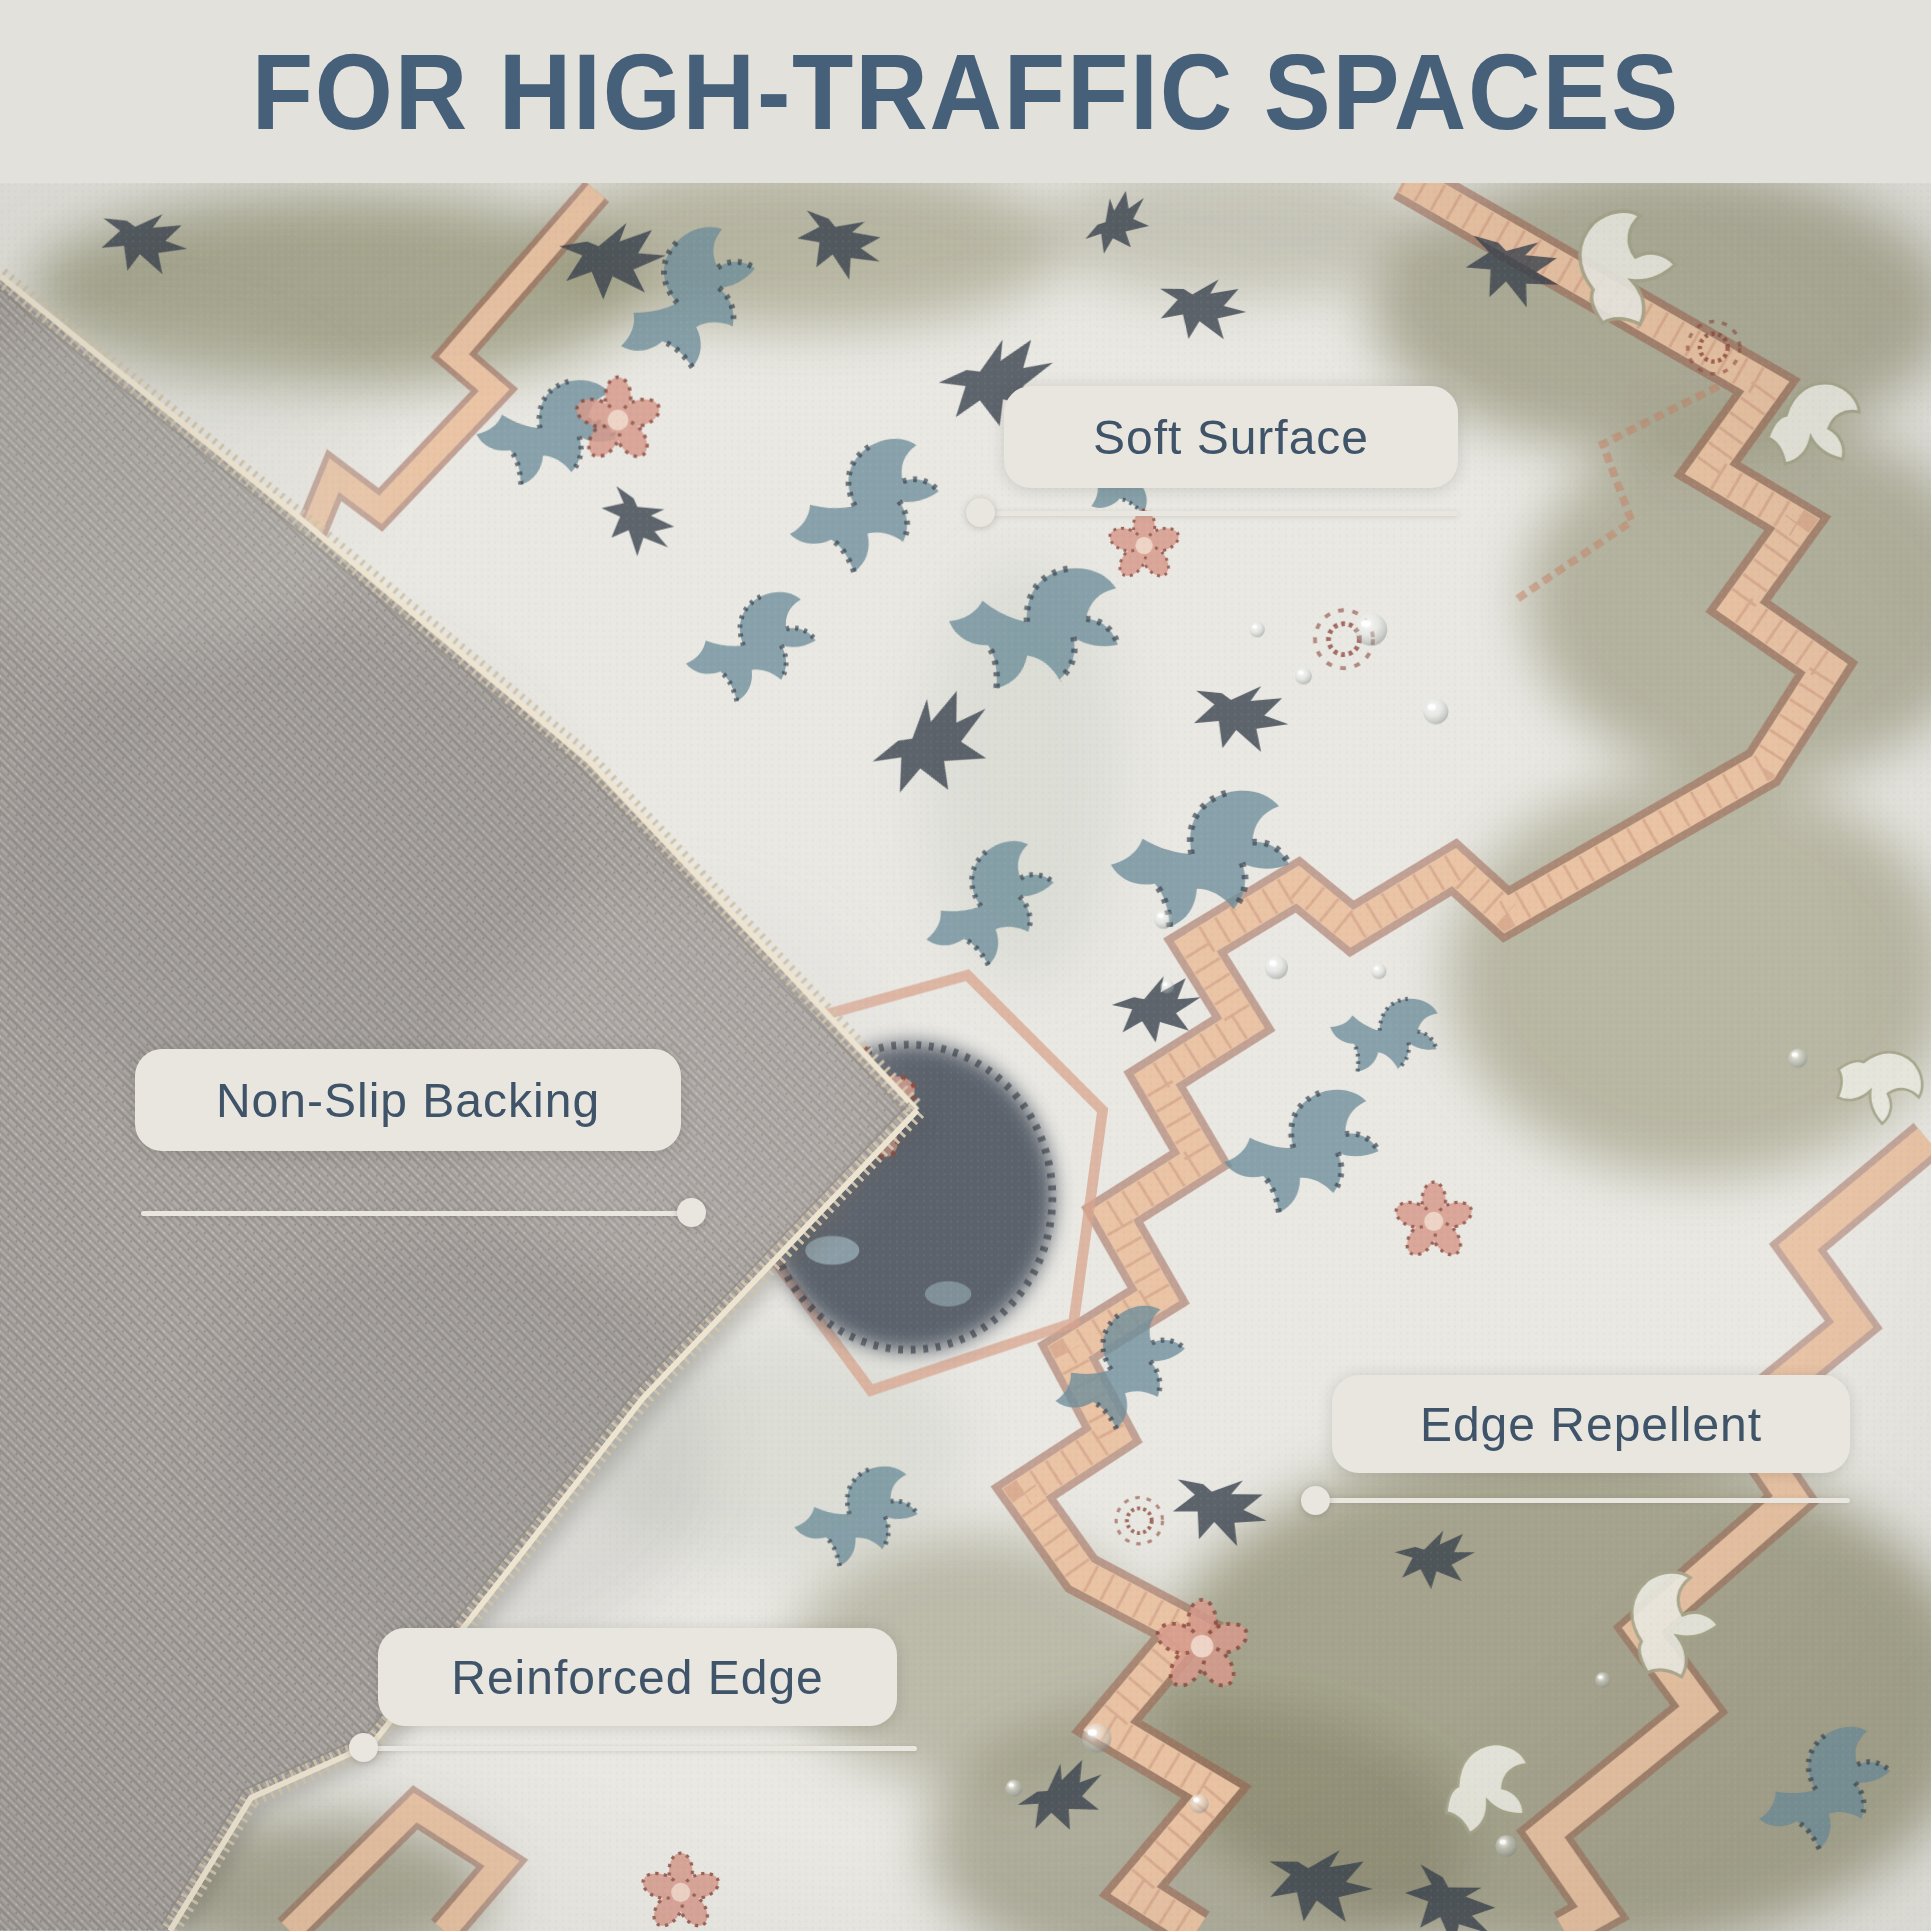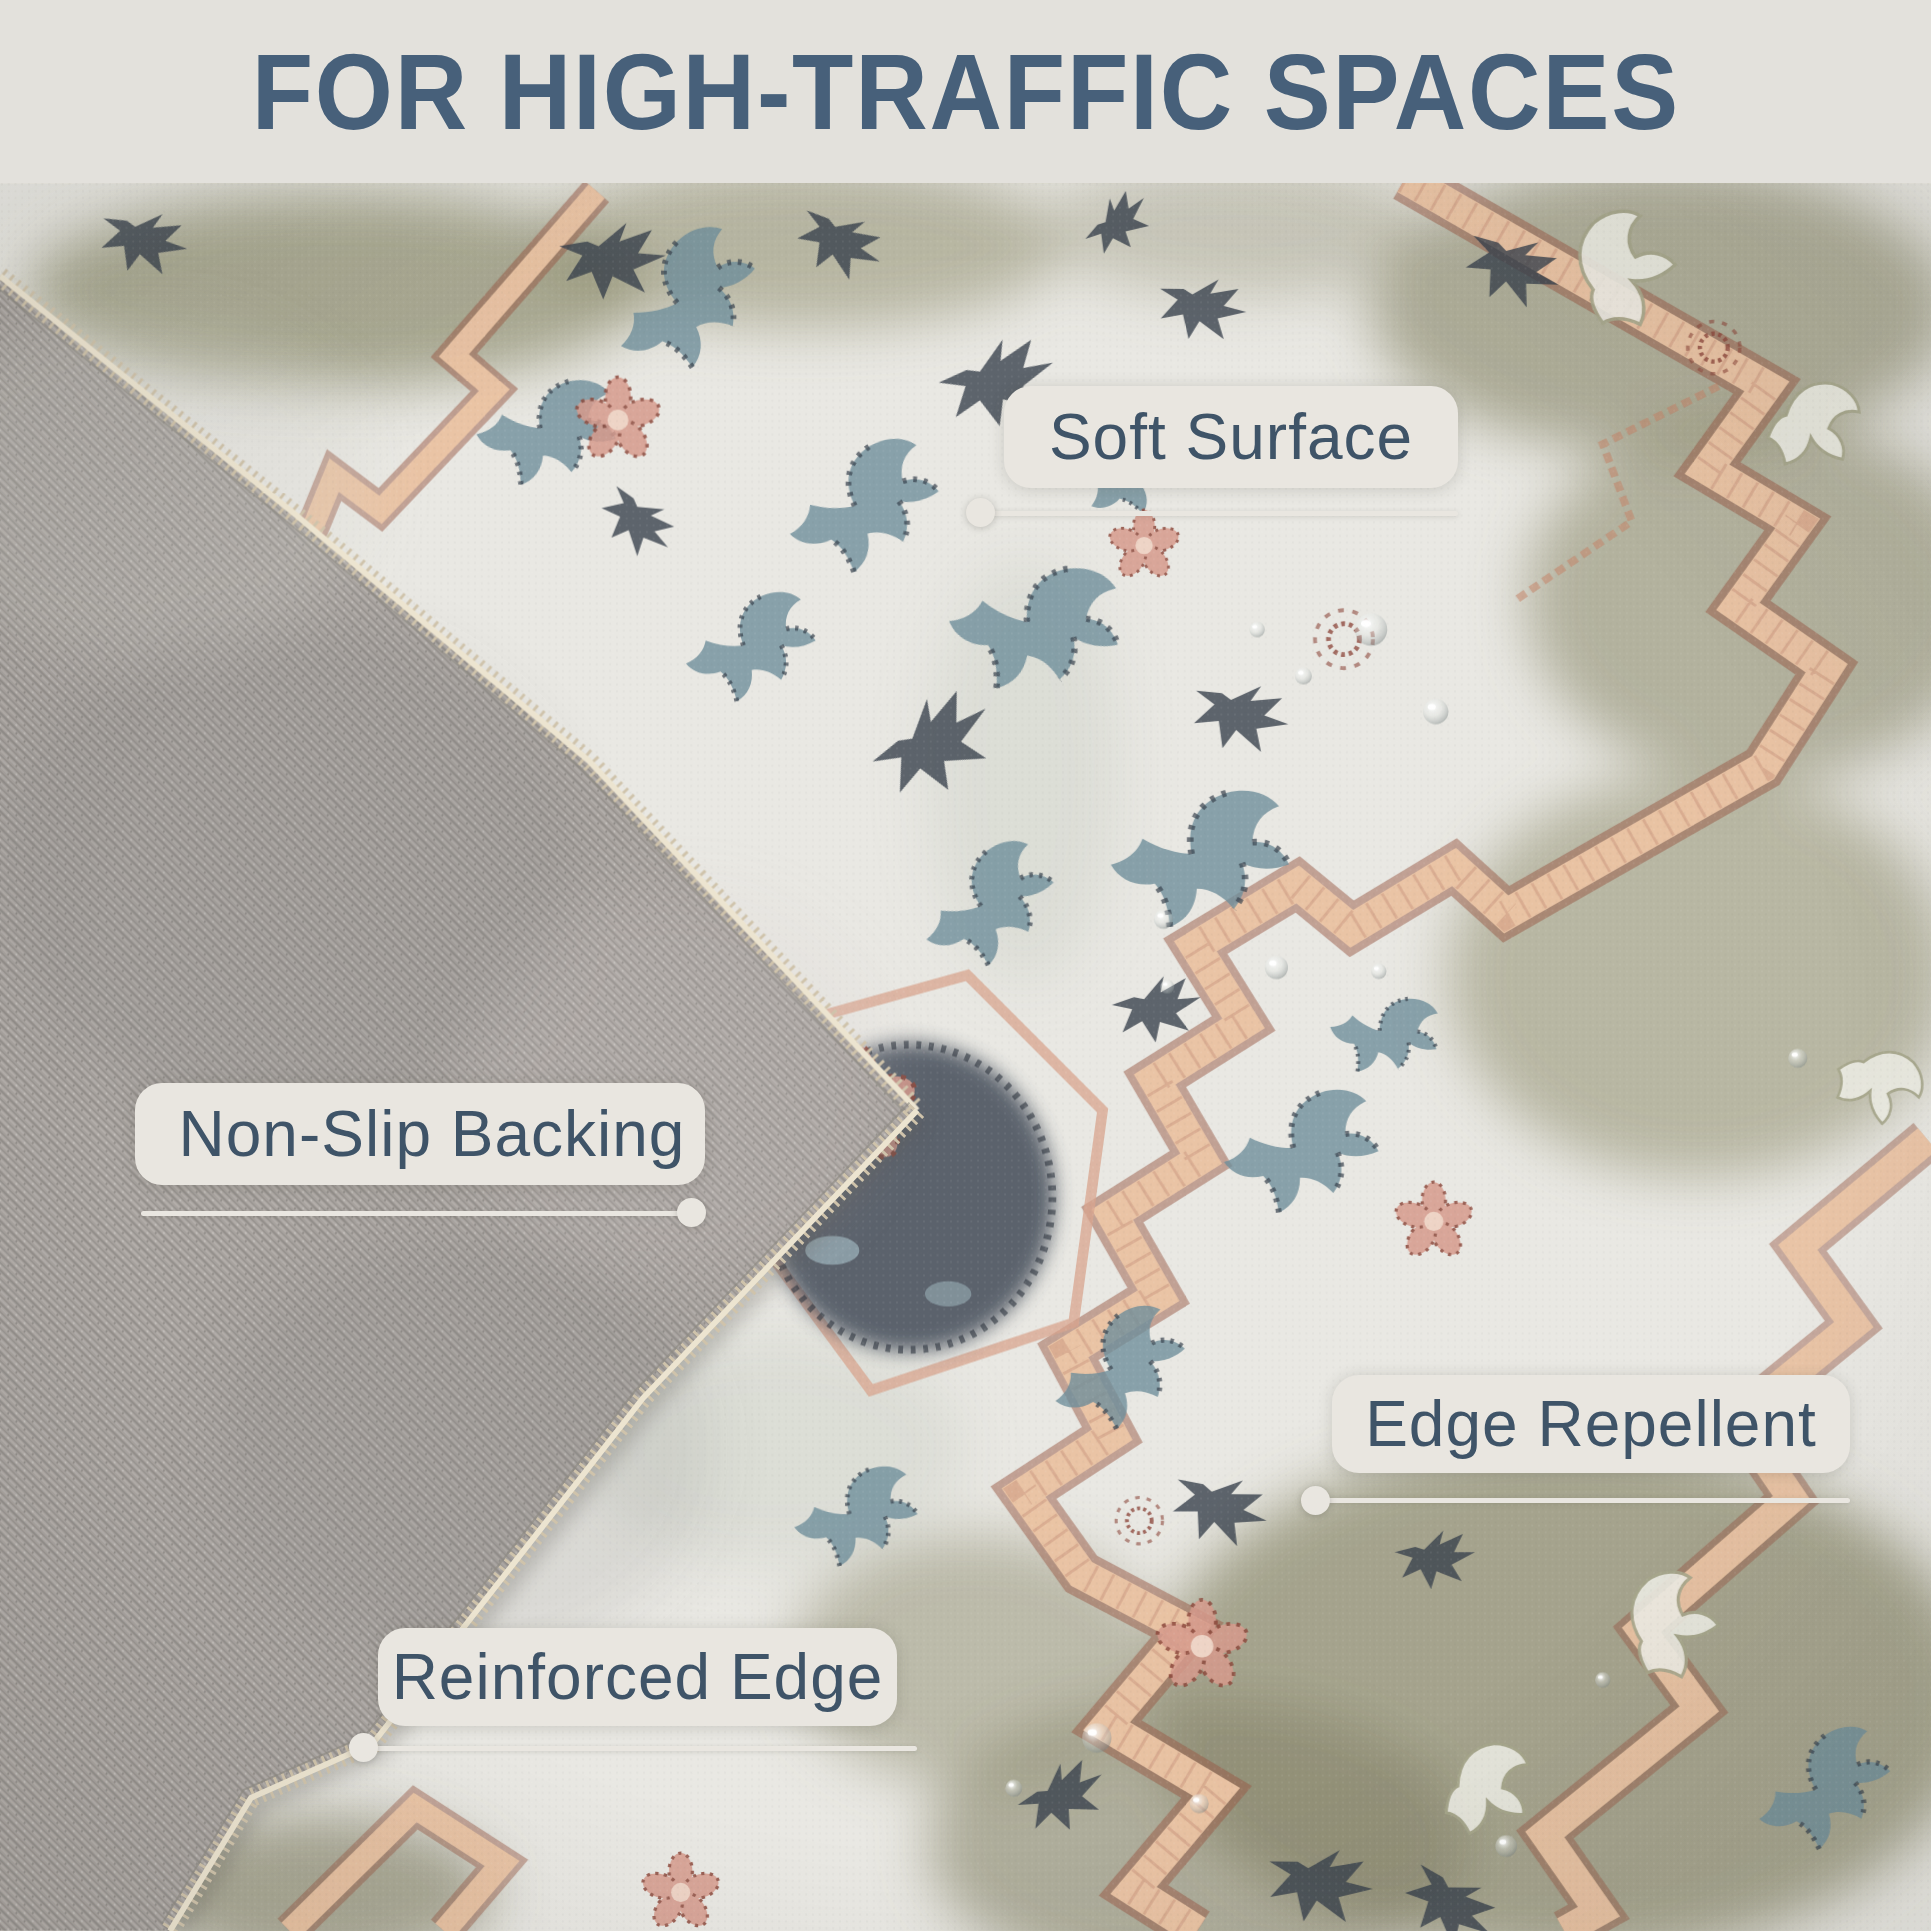--- a/index.html
+++ b/index.html
@@ -5,31 +5,31 @@
   html,body{margin:0;padding:0;width:1931px;height:1931px;overflow:hidden;
     font-family:"Liberation Sans",sans-serif;background:#e3e1dc;}
   .stage{position:absolute;inset:0;width:1931px;height:1931px;border-radius:8px;}
   svg.photo{position:absolute;left:0;top:0;width:1931px;height:1931px;display:block;}
   .header{position:absolute;left:0;top:0;width:1931px;height:183px;background:#e3e1dc;
     display:flex;align-items:center;justify-content:center;z-index:5;}
   .title{display:inline-block;font-size:108px;font-weight:700;color:#47607a;
     letter-spacing:1.9px;transform:scaleX(.93);white-space:nowrap;}
   .callout{position:absolute;background:#e9e6e0;border-radius:27px;z-index:4;
     display:flex;align-items:center;justify-content:center;
-    color:#3f5468;font-weight:300;font-size:64px;letter-spacing:1px;white-space:nowrap;
+    color:#3f5468;font-weight:300;font-size:48px;letter-spacing:1px;white-space:nowrap;
     box-shadow:0 1.9px 15.4px rgba(60,60,50,.18);text-align:right;}
   .leader{position:absolute;height:4.8px;background:#e9e6e0;border-radius:2.9px;z-index:3;
     box-shadow:0 1px 5.8px rgba(60,60,50,.15);}
   .ldot{position:absolute;width:29px;height:29px;border-radius:50%;background:#e9e6e0;z-index:4;
     box-shadow:0 1px 7.7px rgba(60,60,50,.25);}
   
   .c1{left:1004px;top:386px;width:454px;height:102px;}
   .c1l{left:981px;top:511px;width:477px;}
   .c1d{left:966px;top:498px;}
-  .c2{left:135px;top:1083px;width:546px;height:102px;padding-left:24px;}
+  .c2{left:135px;top:1049px;width:546px;height:102px;}
   .c2l{left:141px;top:1211px;width:550px;}
   .c2d{left:677px;top:1198px;}
   .c3{left:1332px;top:1375px;width:518px;height:98px;}
   .c3l{left:1315px;top:1498px;width:535px;}
   .c3d{left:1301px;top:1486px;}
   .c4{left:378px;top:1628px;width:519px;height:98px;}
   .c4l{left:363px;top:1746px;width:554px;}
   .c4d{left:349px;top:1733px;}
 </style>
 </head>

